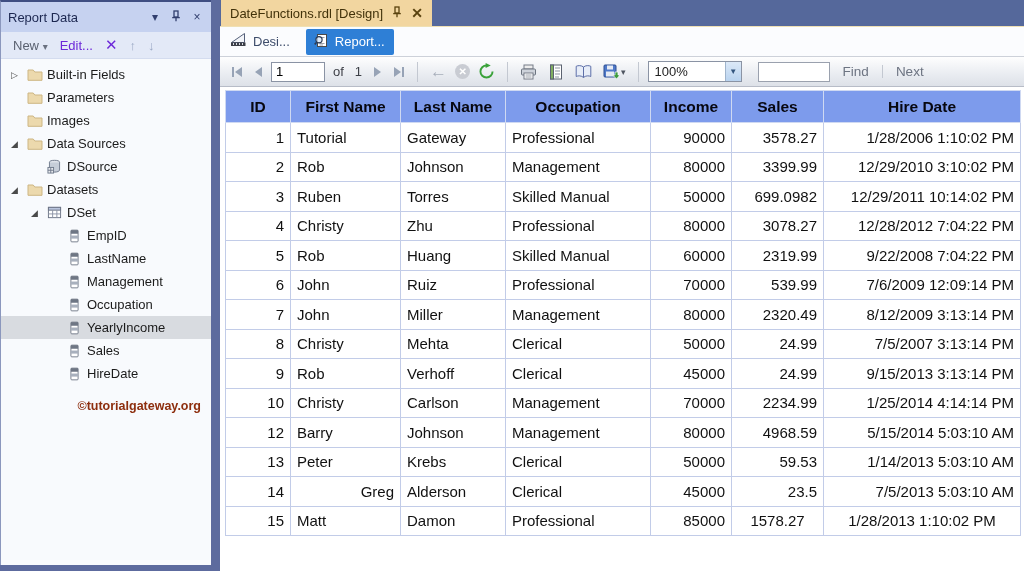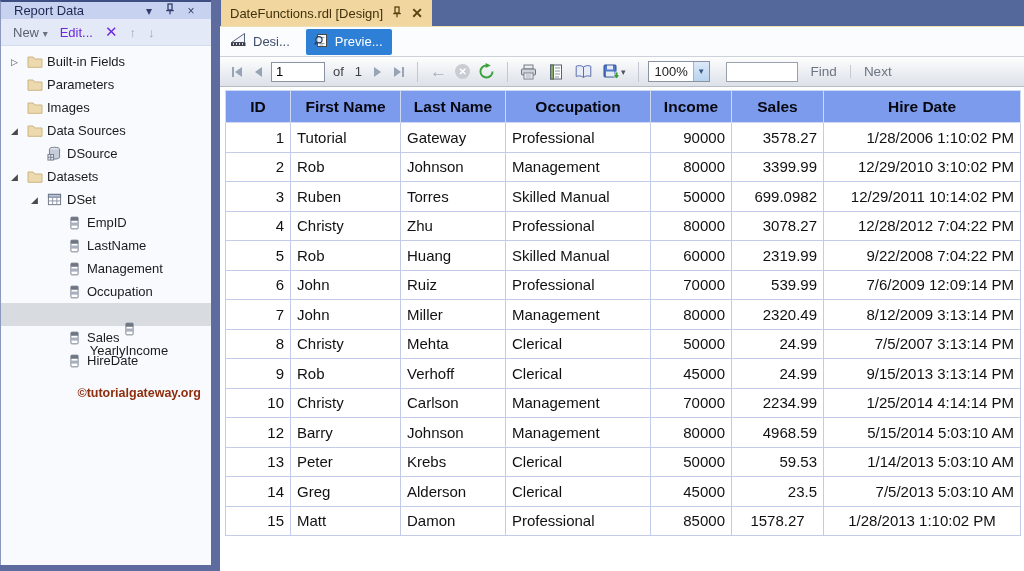--- a/index.html
+++ b/index.html
@@ -10,41 +10,41 @@
     position:relative;
   }
 
   
   .sidebar {
     position:absolute; left:0; top:0; width:211px; height:565px;
     background:#f8fafd; border-top:2px solid #3f4e82; border-left:1px solid #8b97bd;
     display:flex; flex-direction:column;
   }
   .sb-title {
-    height:17px; background:var(--sidebar-title-bg, #c6d2f0);
-    display:flex; align-items:center; gap:7px; padding:0 13px;
+    height:30px; background:var(--sidebar-title-bg, #c6d2f0);
+    display:flex; align-items:center; gap:7px; padding:0 7px;
     color:#1c2750; font-size:13px;
   }
   .sb-title .t { flex:1; }
   .sb-title .ic { color:#323f6e; font-size:12px; width:14px; text-align:center; cursor:default; }
   .sb-toolbar {
     height:27px; background:#e3e9f7; display:flex; align-items:center;
     gap:4px; padding:0 8px; font-size:13px; color:#5a6170;
     border-bottom:1px solid #d4dcef;
   }
   .sb-toolbar .btn { padding:2px 4px; }
   .sb-toolbar .caret { font-size:10px; color:#6a7180; }
   .sb-toolbar .dis { color:#6d28d9; }
   .sb-toolbar .arrow { font-size:13px; color:#9aa8c4; padding:0 4px; }
   .tree { flex:0 0 auto; padding-top:4px; }
   .tree-item {
     height:23px; display:flex; align-items:center; gap:4px;
     font-size:13px; color:#1b1b1b; white-space:nowrap; cursor:default;
   }
-  .tree-item.selected { background:var(--selection, #d8dbe0);flex-direction:column; }
+  .tree-item.selected { background:var(--selection, #d8dbe0); }
   .expander { width:15px; font-size:9px; color:#4a4a4a; text-align:center; flex:0 0 15px; }
   .ticon { width:17px; display:inline-flex; justify-content:center; flex:0 0 17px; }
   .watermark {
     margin-top:14px; text-align:right; padding-right:10px;
     color:var(--watermark, #8d2e0e); font-weight:bold; font-size:12.5px;
   }
 
   
   .splitter { position:absolute; left:212px; top:0; width:8px; height:571px; background:var(--splitter, #5d6b9e); }
 
@@ -77,21 +77,21 @@
   .pagebox { width:54px; height:20px; border:1px solid #8a93a4; font-size:13px; padding:0 4px; font-family:"Liberation Sans", sans-serif; }
   .oflbl { color:#3c3f46; padding:0 3px; }
   .tsep { width:1px; height:20px; background:#c3c8d1; margin:0 4px; }
   .backarrow { color:#a7aeba; font-size:17px; font-weight:bold; padding:0 3px; }
   .stopbtn {
     width:15px; height:15px; border-radius:50%; background:#c9ccd3;
     color:#fff; font-size:10px; line-height:15px; text-align:center; font-weight:bold;
   }
   .tbtn { display:flex; align-items:center; padding:2px 3px; }
   .caret-s { font-size:9px; color:#4e5560; margin-left:2px; }
-  .zoombox { display:flex; align-items:center; border:1px solid #8a93a4; background:#fff; height:21px; }
+  .zoombox { display:flex; align-items:center; border:1px solid #8a93a4; background:#fff; height:21px;gap:32px; }
   .zoombox .zval { width:44px; padding-left:6px; font-size:13px; color:#222; }
   .zoombox .zbtn { width:16px; height:100%; background:linear-gradient(#dce9f8,#b9d3ef); border-left:1px solid #9fb4cc; font-size:8px; color:#33557e; display:flex; align-items:center; justify-content:center; }
   .findbox { width:72px; height:20px; border:1px solid #9aa1ae; font-family:"Liberation Sans", sans-serif; }
   .linklbl { color:#6d7482; padding:0 8px; font-size:13.5px; }
   .minisep { width:1px; height:13px; background:#c3c8d1; }
 
   
   .report { position:relative; height:484px; background:#fff; }
   table { border-collapse:collapse; margin:3px 0 0 5px; table-layout:fixed; }
   th {
@@ -324,21 +324,21 @@
             <rect x="4.5" y="2.5" width="9" height="12" fill="#fff" stroke="#4a4a4a"></rect>
             <g stroke="#9aa0ab">
               <line x1="6.5" y1="5.5" x2="11.5" y2="5.5"></line>
               <line x1="6.5" y1="11.5" x2="11.5" y2="11.5"></line>
               <line x1="6.5" y1="13" x2="10" y2="13"></line>
             </g>
             <circle cx="6" cy="7.8" r="3.1" fill="rgba(214,232,252,0.75)" stroke="#2d3c55" stroke-width="1.2"></circle>
             <line x1="3.7" y1="10.2" x2="1.7" y2="12.4" stroke="#2d3c55" stroke-width="1.6"></line>
           </svg>
       </span>
-      <span>Previe...</span>
+      <span>Report...</span>
     </div>
   </div>
 
   <div class="rv-toolbar">
     <span class="navbtn">
         <span class="navbar"></span>
         <span class="tri-l"></span>
       </span>
     <span class="navbtn">
         <span class="tri-l"></span>
@@ -537,21 +537,21 @@
             <td style="text-align: right;">13</td>
             <td style="text-align: left;">Peter</td>
             <td style="text-align: left;">Krebs</td>
             <td style="text-align: left;">Clerical</td>
             <td style="text-align: right;">50000</td>
             <td style="text-align: right;">59.53</td>
             <td style="text-align: right;">1/14/2013 5:03:10 AM</td>
           </tr>
           <tr>
             <td style="text-align: right;">14</td>
-            <td style="text-align: left;">Greg</td>
+            <td style="text-align: right;">Greg</td>
             <td style="text-align: left;">Alderson</td>
             <td style="text-align: left;">Clerical</td>
             <td style="text-align: right;">45000</td>
             <td style="text-align: right;">23.5</td>
             <td style="text-align: right;">7/5/2013 5:03:10 AM</td>
           </tr>
           <tr>
             <td style="text-align: right;">15</td>
             <td style="text-align: left;">Matt</td>
             <td style="text-align: left;">Damon</td>

